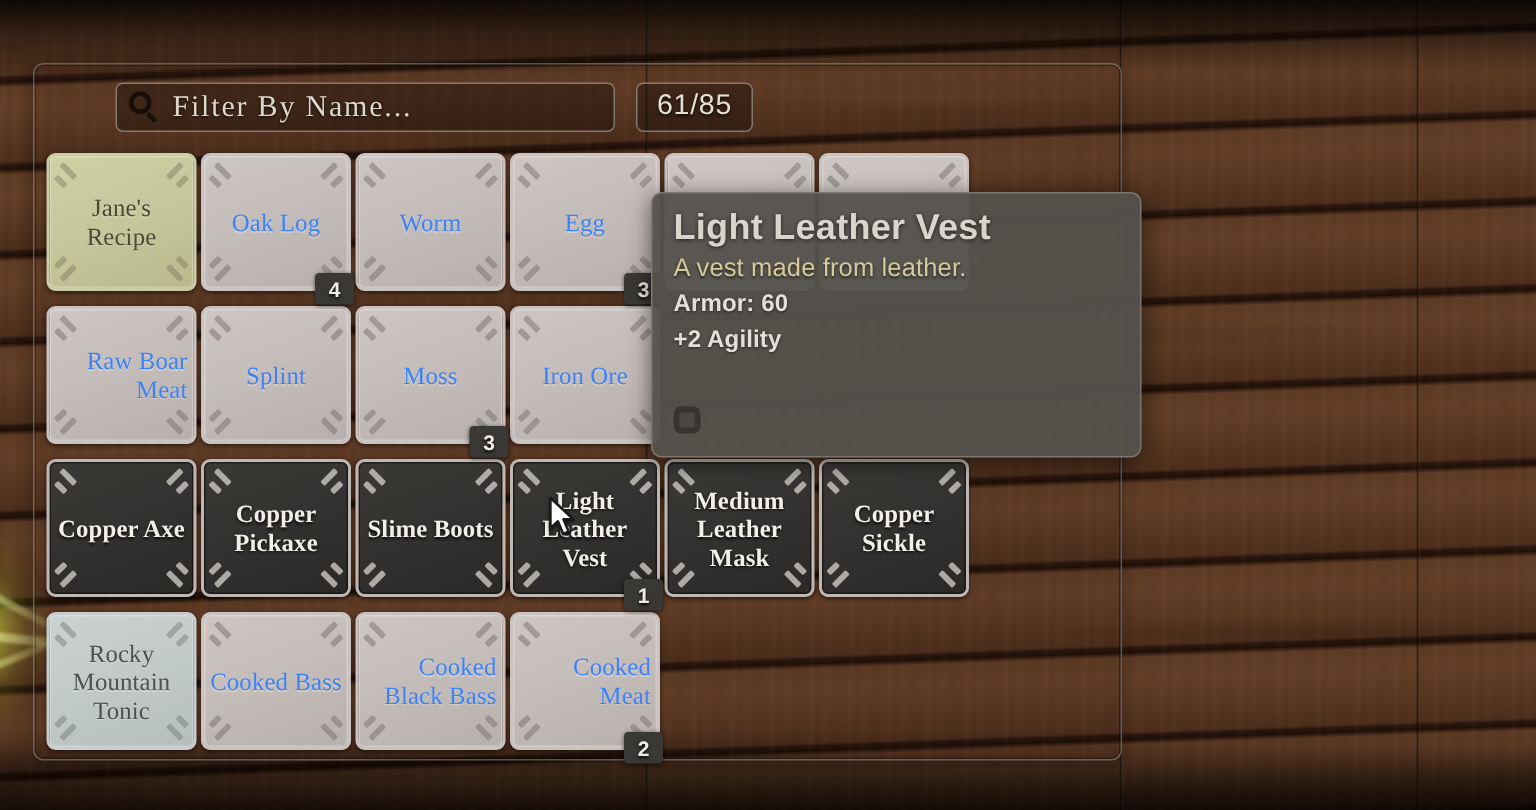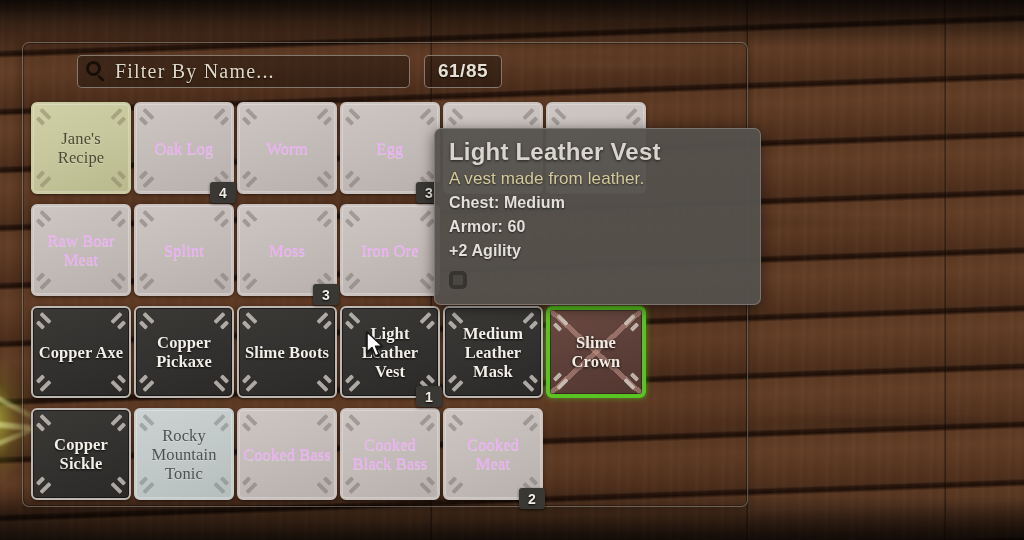--- a/index.html
+++ b/index.html
@@ -193,21 +193,21 @@
     border: 1.5px solid rgba(178,175,165,0.62);
     border-radius: 5px;
     background: rgba(20,13,8,0.42);
     display: flex;
     align-items: center;
     justify-content: center;
     box-sizing: border-box;
   }
   .counter-text {
     font-size: 19px;
-    font-weight: bold;
+    font-weight: normal;
     color: #e6e1d4;
     letter-spacing: 0.5px;
     text-shadow: 0 1px 2px rgba(0,0,0,0.85);
     font-family: "Liberation Sans", sans-serif;
   }
 
   
   #grid {
     position: absolute;
     left: 8px;
@@ -238,22 +238,23 @@
     overflow: hidden;
   }
 
   
   .slot.light .slot-inner {
     background: linear-gradient(160deg, #cdc6c3 0%, #c4bcb9 48%, #b8b0ad 100%);
     border: 2px solid #c9c2bf;
     box-shadow: inset 0 0 0 1px rgba(255,255,255,0.28), 0 1px 3px rgba(0,0,0,0.5);
   }
   .slot.light .lbl {
-    color: #f0abfc;
+    color: #3b82f6;
     text-shadow: 0 1px 0 rgba(255,255,255,0.3);
+    text-align: right;
   }
   .slot.light .orn { background: rgba(120,112,108,0.50); }
 
   
   .slot.recipe .slot-inner {
     background: linear-gradient(160deg, #d0d0a7 0%, #c7c79d 48%, #b9b98e 100%);
     border: 2px solid #cbcba4;
     box-shadow: inset 0 0 0 1px rgba(255,255,255,0.25), 0 1px 3px rgba(0,0,0,0.5);
   }
   .slot.recipe .lbl {
@@ -658,33 +659,20 @@
           <div class="orn a2"></div>
           <div class="orn b1"></div>
           <div class="orn b2"></div>
           <div class="orn c1"></div>
           <div class="orn c2"></div>
           <div class="orn d1"></div>
           <div class="orn d2"></div>
         </div>
         <div class="lbl">Medium Leather Mask</div>
       </div>
-      <div class="slot equipped">
-        <div class="slot-inner">
-          <div class="orn a1"></div>
-          <div class="orn a2"></div>
-          <div class="orn b1"></div>
-          <div class="orn b2"></div>
-          <div class="orn c1"></div>
-          <div class="orn c2"></div>
-          <div class="orn d1"></div>
-          <div class="orn d2"></div>
-        </div>
-        <div class="lbl">Slime Crown</div>
-      </div>
       <div class="slot dark">
         <div class="slot-inner">
           <div class="orn a1"></div>
           <div class="orn a2"></div>
           <div class="orn b1"></div>
           <div class="orn b2"></div>
           <div class="orn c1"></div>
           <div class="orn c2"></div>
           <div class="orn d1"></div>
           <div class="orn d2"></div>
@@ -744,21 +732,20 @@
         <div class="lbl">Cooked Meat</div>
         <div class="qty">2</div>
       </div>
     </div>
 
 </div>
 
 <div id="tooltip">
   <div class="tt-title">Light Leather Vest</div>
   <div class="tt-desc">A vest made from leather.</div>
-  <div class="tt-stat">Chest: Medium</div>
   <div class="tt-stat">Armor: 60</div>
   <div class="tt-stat">+2 Agility</div>
   <div class="tt-icon"></div>
 </div>
 
 <svg id="cursor" viewBox="0 0 20 28" style="left: 365px; top: 331px;">
   <path d="M2,1 L2,21 L7,16.5 L10.5,25 L14,23.2 L10.6,15.2 L17,15 Z" fill="#ffffff" stroke="#1a1a1a" stroke-width="1.6" stroke-linejoin="round"></path>
 </svg>
 
 </body></html>

